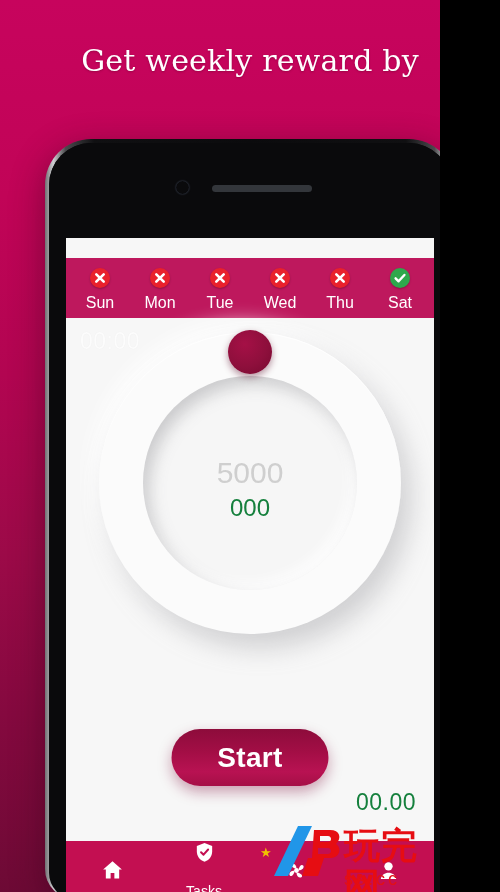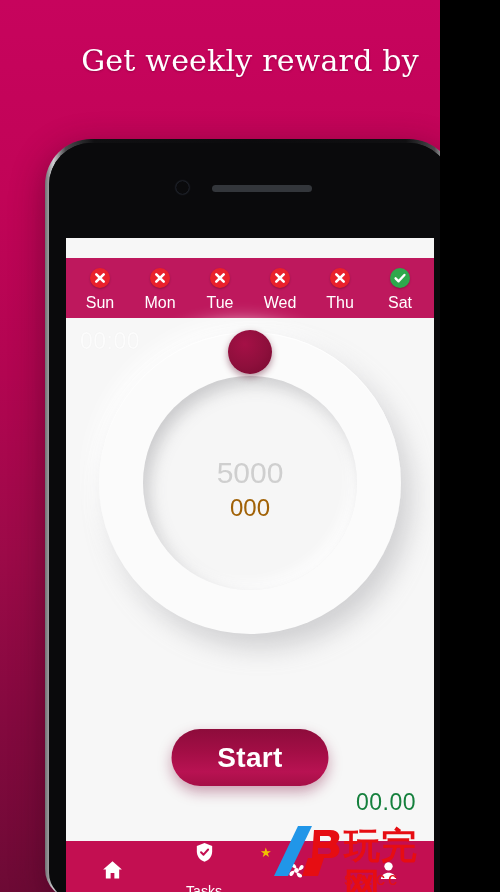--- a/index.html
+++ b/index.html
@@ -205,21 +205,21 @@
   }
   .dial-sub1 {
     margin-top: 12px;
     font-size: 30px;
     color: #cfcfcf;
     line-height: 32px;
   }
   .dial-sub2 {
     margin-top: 6px;
     font-size: 24px;
-    color: #a16207;
+    color: #15803d;
     line-height: 26px;
   }
 
   .start-btn {
     position: absolute;
     bottom: 92px;
     left: 50%;
     transform: translateX(-50%);
     width: 157px;
     height: 57px;

